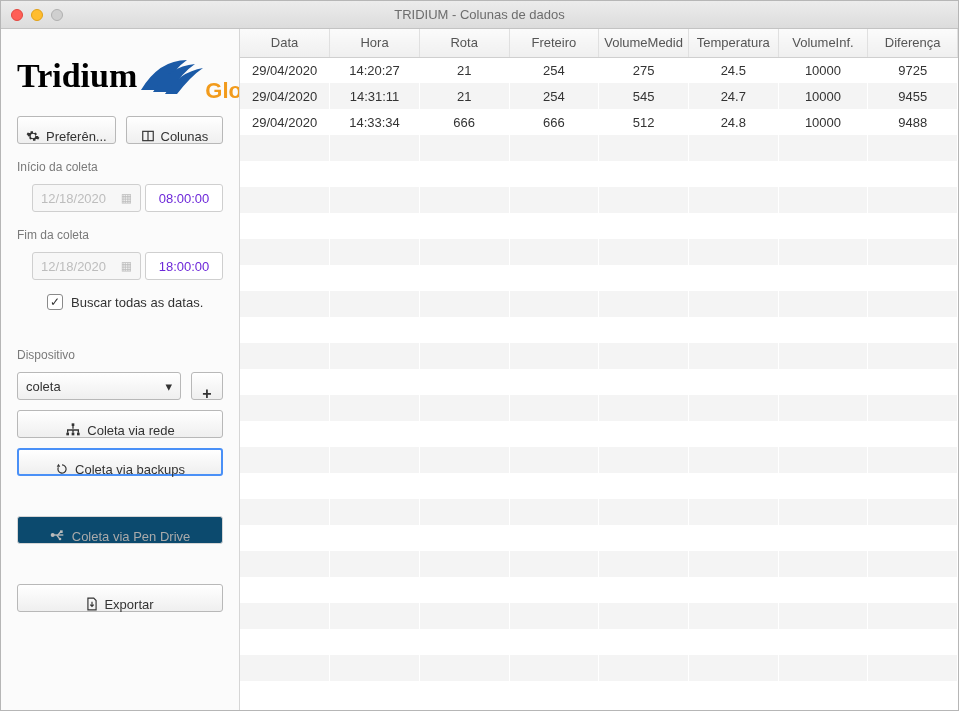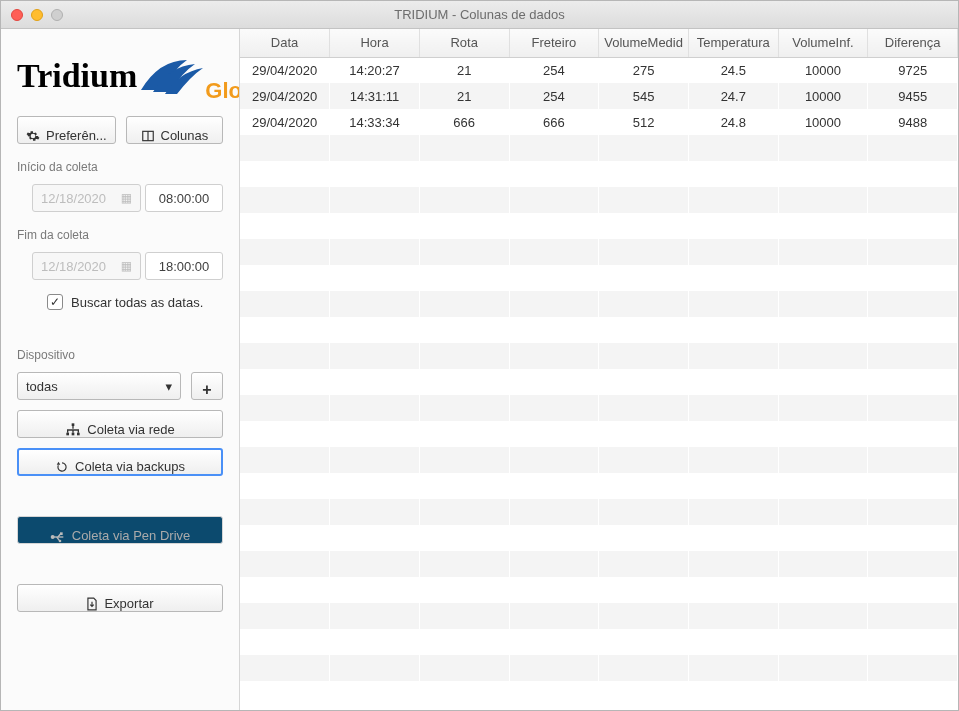--- a/index.html
+++ b/index.html
@@ -50,36 +50,36 @@
   .globolat-text { font-size:22px; font-weight:500; }
   .globolat-text .g { color:#f29b1c; font-weight:700; }
   .globolat-text .rest { color:#6d6d6d; }
 
   .row { display:flex; gap:10px; }
   .btn {
     height:28px;
     border:1px solid #b8b8b8;
     background:linear-gradient(#ffffff,#efefef);
     border-radius:3px;
-    display:inline-flex; align-items:flex-end; justify-content:center;
-    gap:6px; padding:0 8px;
+    display:inline-flex; align-items:flex-start; justify-content:center;
+    gap:6px; padding:12px 8px;
     font-size:13px; color:#333;
     cursor:pointer;
     white-space:nowrap;
   }
   .btn-block { width:100%; }
   .btn-disabled { color:#aaa; background:#0c4a6e; border-color:#d5d5d5; cursor:default;}
   .btn-selected { border:2px solid #4a90f7; }
 
   .section-label { font-size:12px; color:#7a7a7a; margin-top:6px; }
 
   .field-row { display:flex; gap:4px;margin-left:15px; }
   .input {
     height:28px; border:1px solid #cfcfcf; border-radius:3px;
-    background:#fff; padding:0 8px; font-size:13px; color:#404040;
+    background:#fff; padding:0 8px; font-size:13px; color:#6d28d9;
     display:flex; align-items:center;
   }
   .input-disabled { color:#bdbdbd; background:#f7f7f7; }
   .date-input { width:112px; display:flex; align-items:center; justify-content:space-between;}
   .cal-icon { color:#bdbdbd; font-size:12px; }
   .time-input { width:80px; text-align:center; justify-content:center;}
 
   .check-row { display:flex; align-items:center; gap:8px; margin-top:4px; margin-left:30px;}
   .checkbox {
     width:16px; height:16px; border:1px solid #8a8a8a; border-radius:3px;
@@ -203,21 +203,21 @@
       <div class="check-row">
         <span class="checkbox">✓</span>
         <span>Buscar todas as datas.</span>
       </div>
 
       <div style="height:12px"></div>
 
       <div class="section-label">Dispositivo</div>
       <div class="row">
         <div class="select">
-          <span>todas</span>
+          <span>coleta</span>
           <span>▾</span>
         </div>
         <button class="btn plus-btn">
           <span style="font-weight:700;font-size:16px;">+</span>
         </button>
       </div>
 
       <button class="btn btn-block">
         <span class="icon">
           <svg width="16" height="14" viewBox="0 0 24 20">

